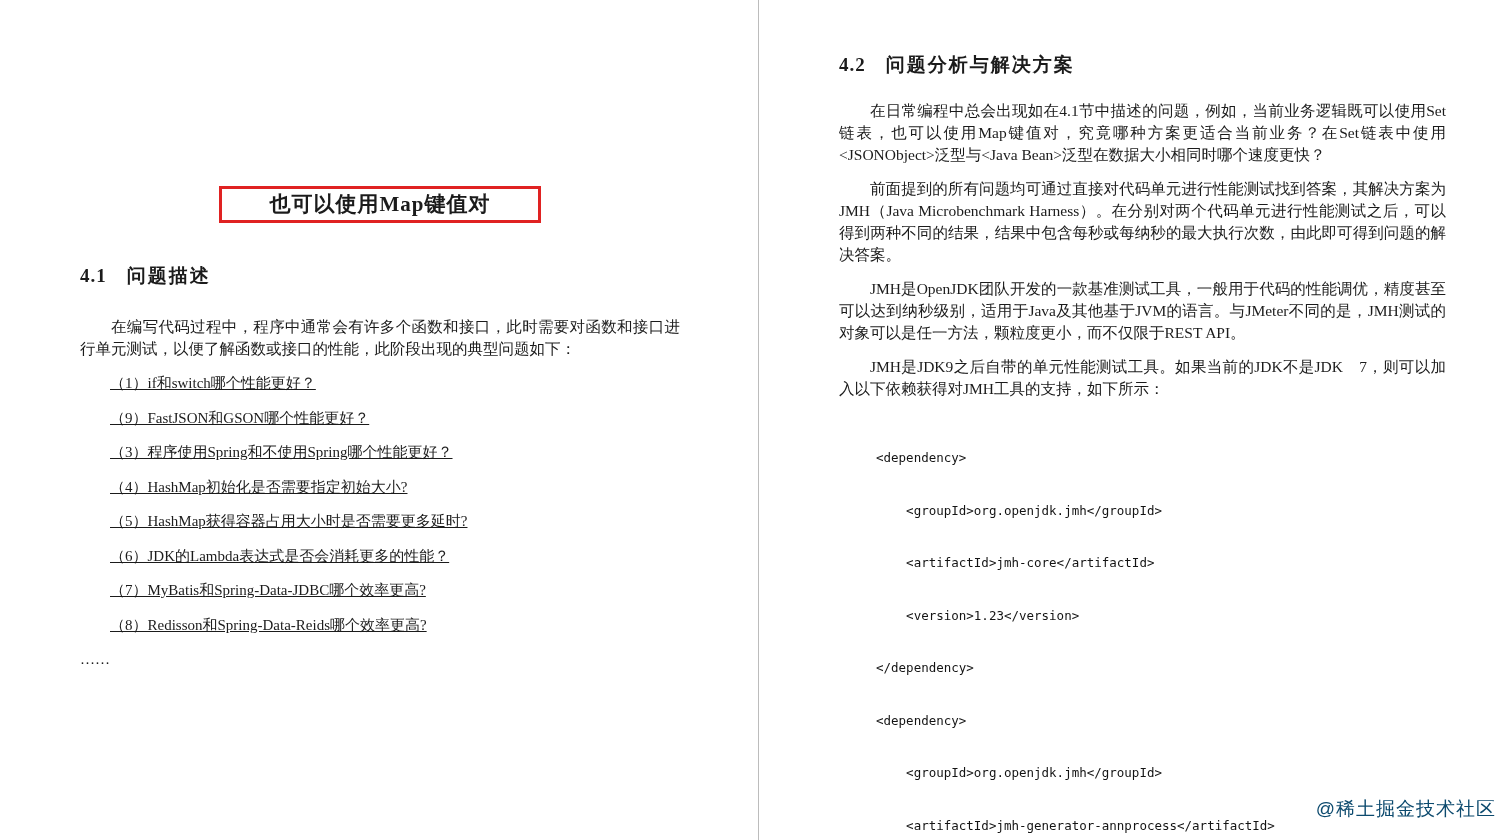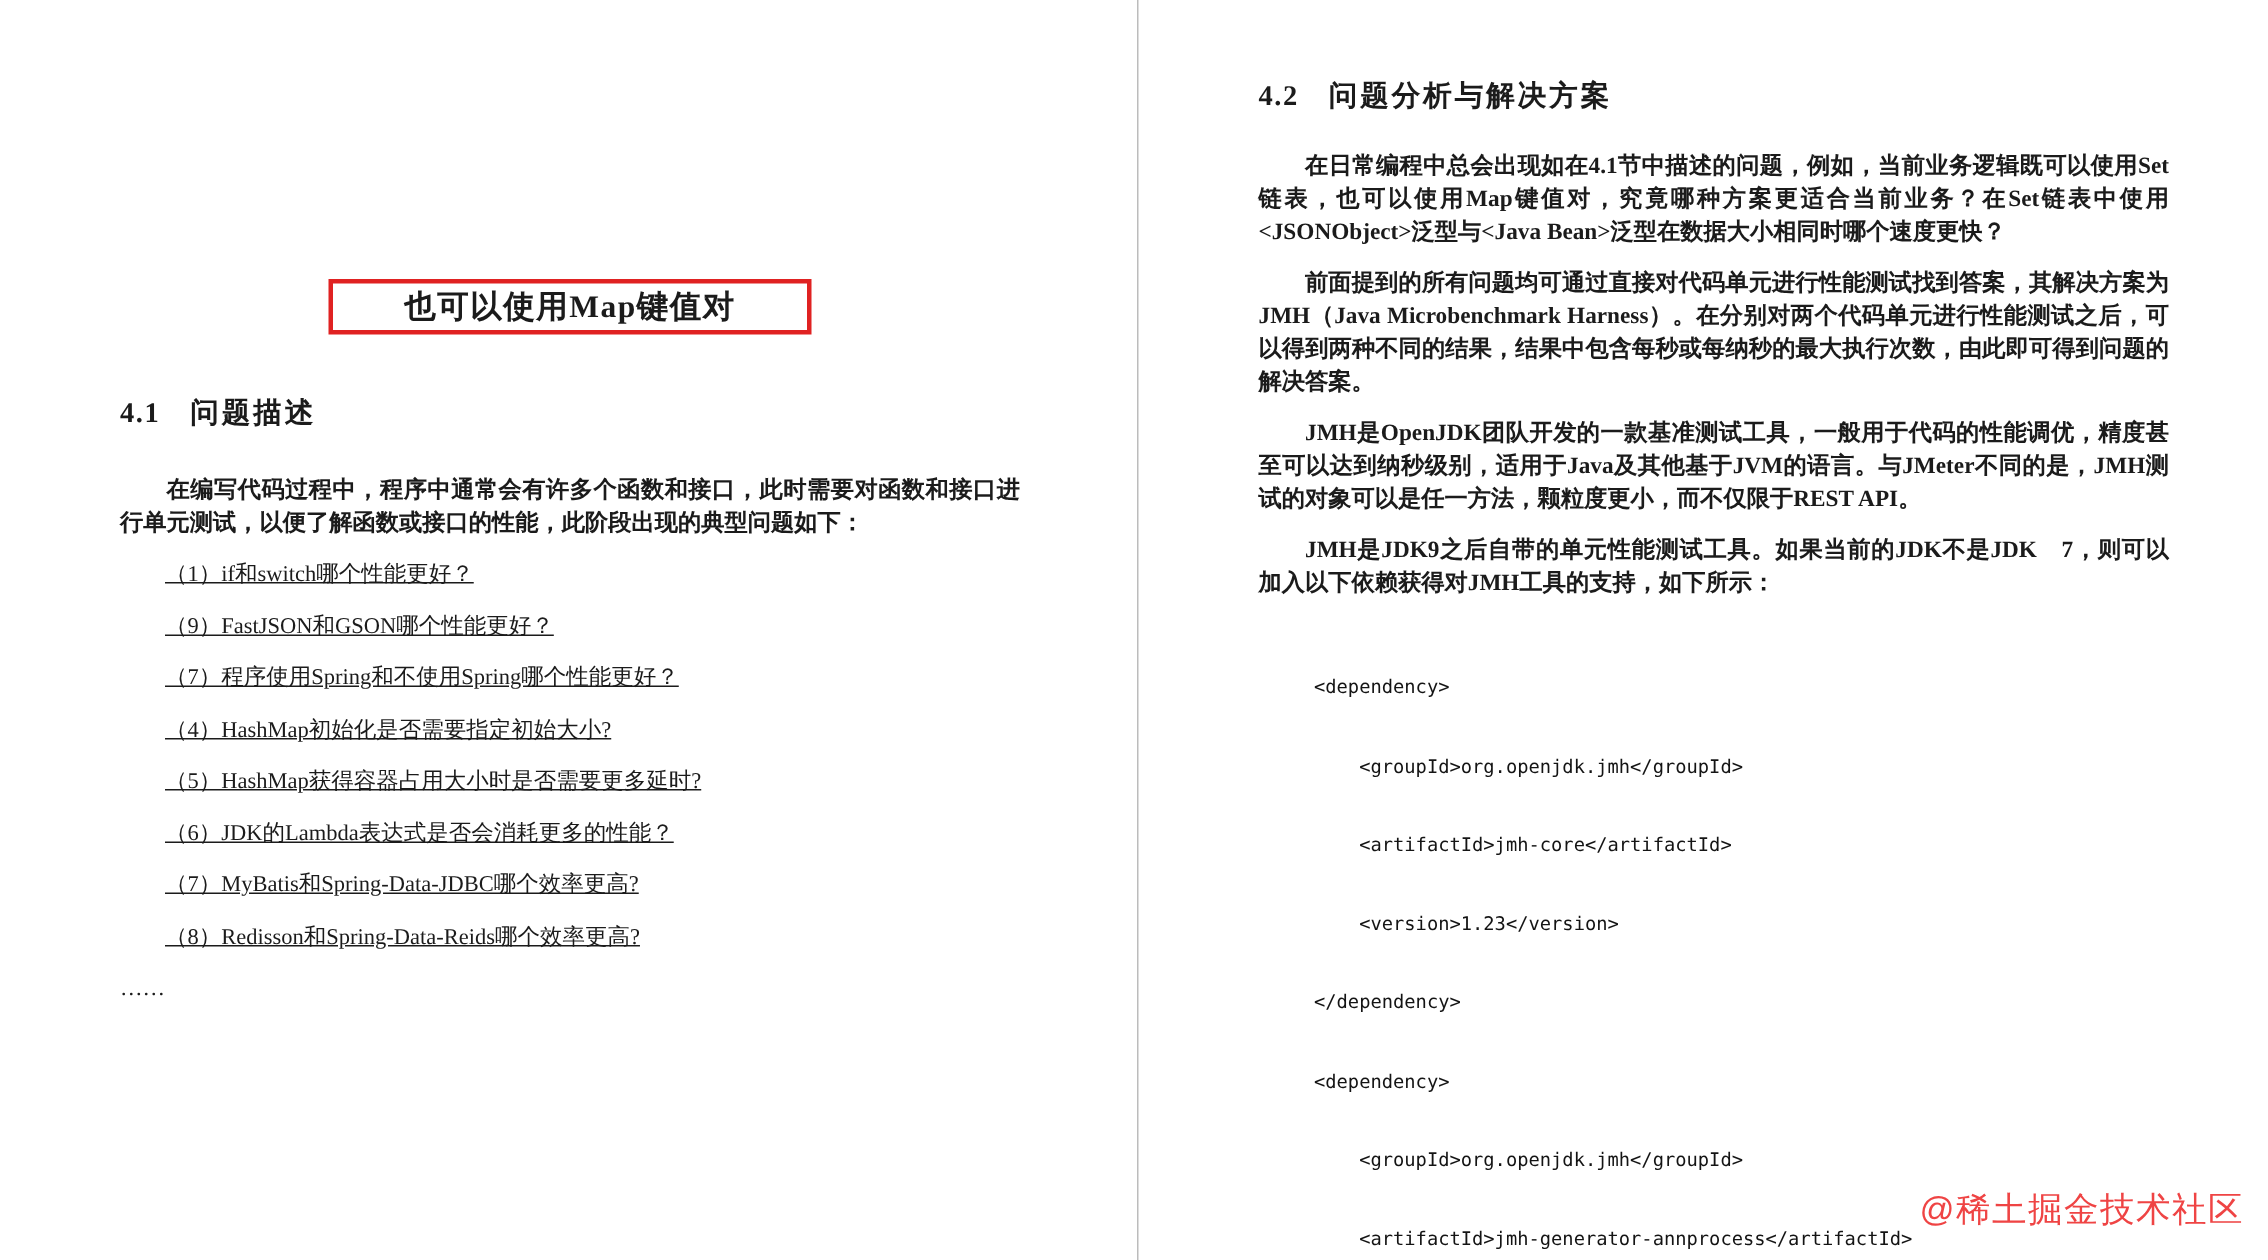--- a/index.html
+++ b/index.html
@@ -39,21 +39,20 @@
   #page-left .section-heading { margin-top:40px; }
   #page-right .section-heading { margin-bottom:22px; }
 
   
   .para {
     font-size:15.5px;
     line-height:22px;
     text-indent:2em;
     text-align:justify;
     margin-bottom:12px;
-    font-weight:bold;
   }
   #page-left .para.intro { margin-top:27px; }
 
   
   .q-list { margin-top:0; }
   .q-item {
     font-size:15px;
     line-height:22px;
     margin:0 0 12.5px 30px;
     text-decoration:underline;
@@ -67,22 +66,22 @@
     line-height:17.5px;
     color:#141414;
     margin:14px 0 22px 37px;
     white-space:pre;
   }
 
   .watermark {
     position:absolute;
     right:16px; bottom:18px;
     font-family:"Liberation Sans","DejaVu Sans",sans-serif;
-    font-size:23px;
-    color:#ef4444;
+    font-size:19px;
+    color:#0c4a6e;
     letter-spacing:1px;
   }
 </style>
 </head>
 <body>
 
 <div class="divider"></div>
 
 <div class="page" id="page-left">
 
@@ -92,21 +91,21 @@
 
   <div class="section-heading">
     <span class="num">4.1</span><span class="ttl">问题描述</span>
   </div>
 
   <p class="para intro">在编写代码过程中，程序中通常会有许多个函数和接口，此时需要对函数和接口进行单元测试，以便了解函数或接口的性能，此阶段出现的典型问题如下：</p>
 
   <div class="q-list">
     <div class="q-item">（1）if和switch哪个性能更好？</div>
     <div class="q-item">（9）FastJSON和GSON哪个性能更好？</div>
-    <div class="q-item">（7）程序使用Spring和不使用Spring哪个性能更好？</div>
+    <div class="q-item">（3）程序使用Spring和不使用Spring哪个性能更好？</div>
     <div class="q-item">（4）HashMap初始化是否需要指定初始大小?</div>
     <div class="q-item">（5）HashMap获得容器占用大小时是否需要更多延时?</div>
     <div class="q-item">（6）JDK的Lambda表达式是否会消耗更多的性能？</div>
     <div class="q-item">（7）MyBatis和Spring-Data-JDBC哪个效率更高?</div>
     <div class="q-item">（8）Redisson和Spring-Data-Reids哪个效率更高?</div>
   </div>
 
   <div class="ellipsis">……</div>
 </div>
 

